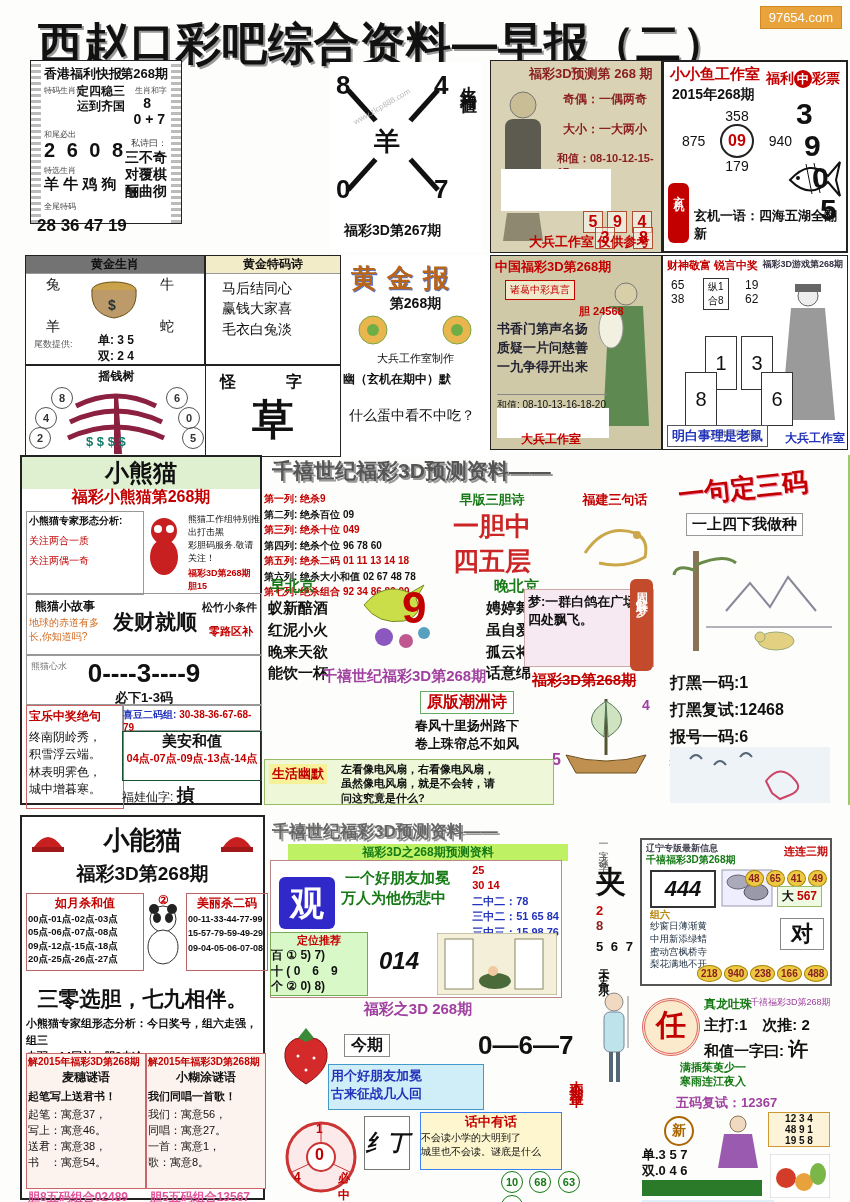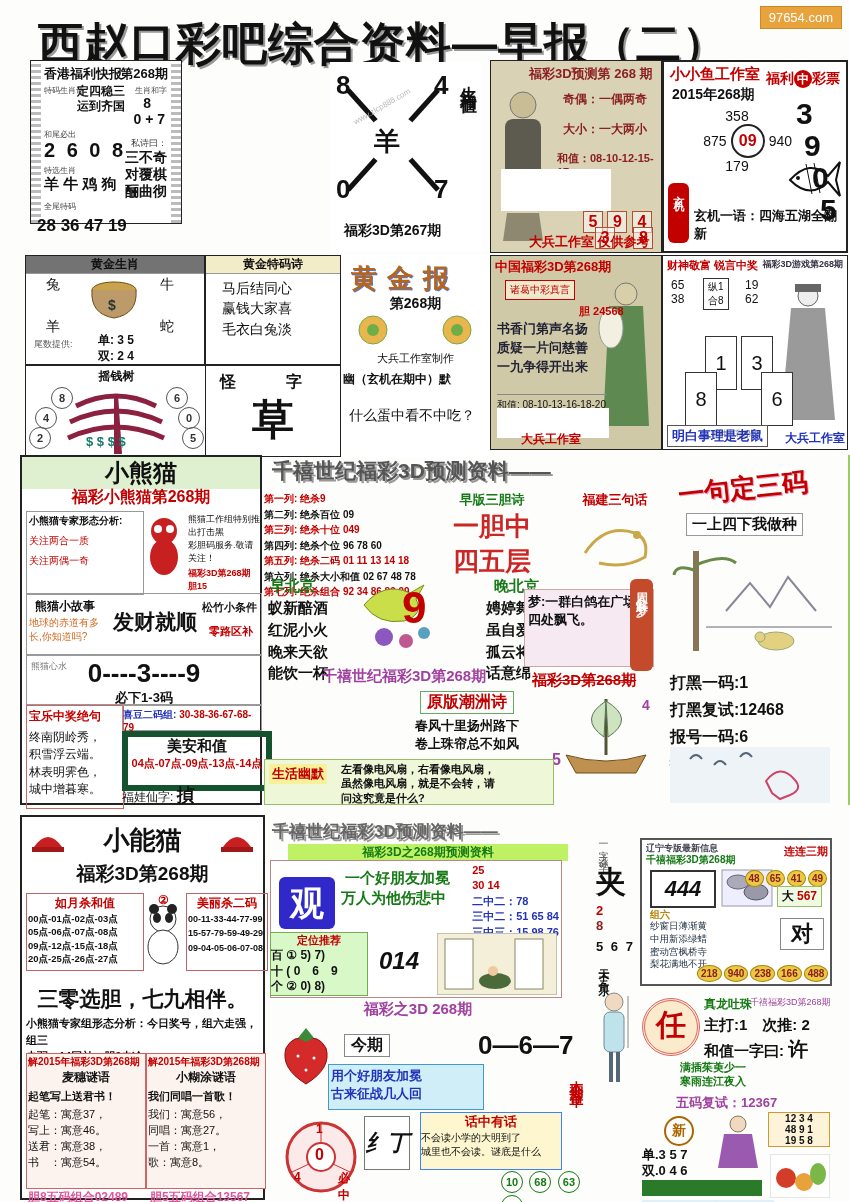--- a/index.html
+++ b/index.html
@@ -95,21 +95,21 @@
   </div>
 
   <div class="pn" style="left:662px;top:60px;width:186px;height:193px;border-width:2px;">
     <div class="abs r bold" style="left:6px;top:3px;font-size:15px;">小小鱼工作室</div>
     <div class="abs bold" style="left:8px;top:24px;font-size:14px;">2015年268期</div>
     <div class="abs r bold" style="left:102px;top:8px;font-size:14px;">
       <span>福利</span><span class="seal" style="border-radius:50%;padding:2px 3px;font-size:12px;">中</span><span>彩票</span>
     </div>
     <div class="abs ctr" style="left:18px;top:46px;width:110px;">
       <div style="font-size:14px;">358</div>
-      <div style="display:flex;align-items:center;justify-content:flex-end;gap:4px;">
+      <div style="display:flex;align-items:center;justify-content:space-between;gap:4px;">
         <span style="font-size:14px;">875</span>
         <span style="border:2px solid #222;border-radius:50%;width:30px;height:30px;line-height:30px;display:inline-block;" class="r bold">09</span>
         <span style="font-size:14px;">940</span>
       </div>
       <div style="font-size:14px;">179</div>
     </div>
     <div class="abs bold" style="left:132px;top:36px;font-size:30px;line-height:32px;">
       <div>3</div>
       <div style="padding-left:8px;">9</div>
       <div style="padding-left:16px;">0</div>
@@ -270,21 +270,21 @@
         <div>终南阴岭秀，</div>
         <div>积雪浮云端。</div>
         <div>林表明霁色，</div>
         <div>城中增暮寒。</div>
       </div>
     </div>
     <div class="abs" style="left:100px;top:248px;width:138px;height:22px;border:1px solid #999;font-size:10px;padding-top:2px;">
       <span class="b bold">喜豆二码组:</span>
       <span class="r bold">30-38-36-67-68-79</span>
     </div>
-    <div class="abs ctr" style="left:100px;top:274px;width:138px;height:48px;border:6px solid #14532d;">
+    <div class="abs ctr" style="left:100px;top:274px;width:138px;height:48px;border:1px solid #14532d;">
       <div class="bold" style="font-size:15px;">美安和值</div>
       <div class="r bold" style="font-size:11px;">04点-07点-09点-13点-14点</div>
     </div>
     <div class="abs" style="left:100px;top:326px;width:138px;font-size:12px;">
       <span>福娃仙字:</span>
       <span class="bold" style="font-size:18px;">揁</span>
     </div>
   </div>
 
   <div class="abs" style="left:262px;top:455px;width:398px;height:350px;">

